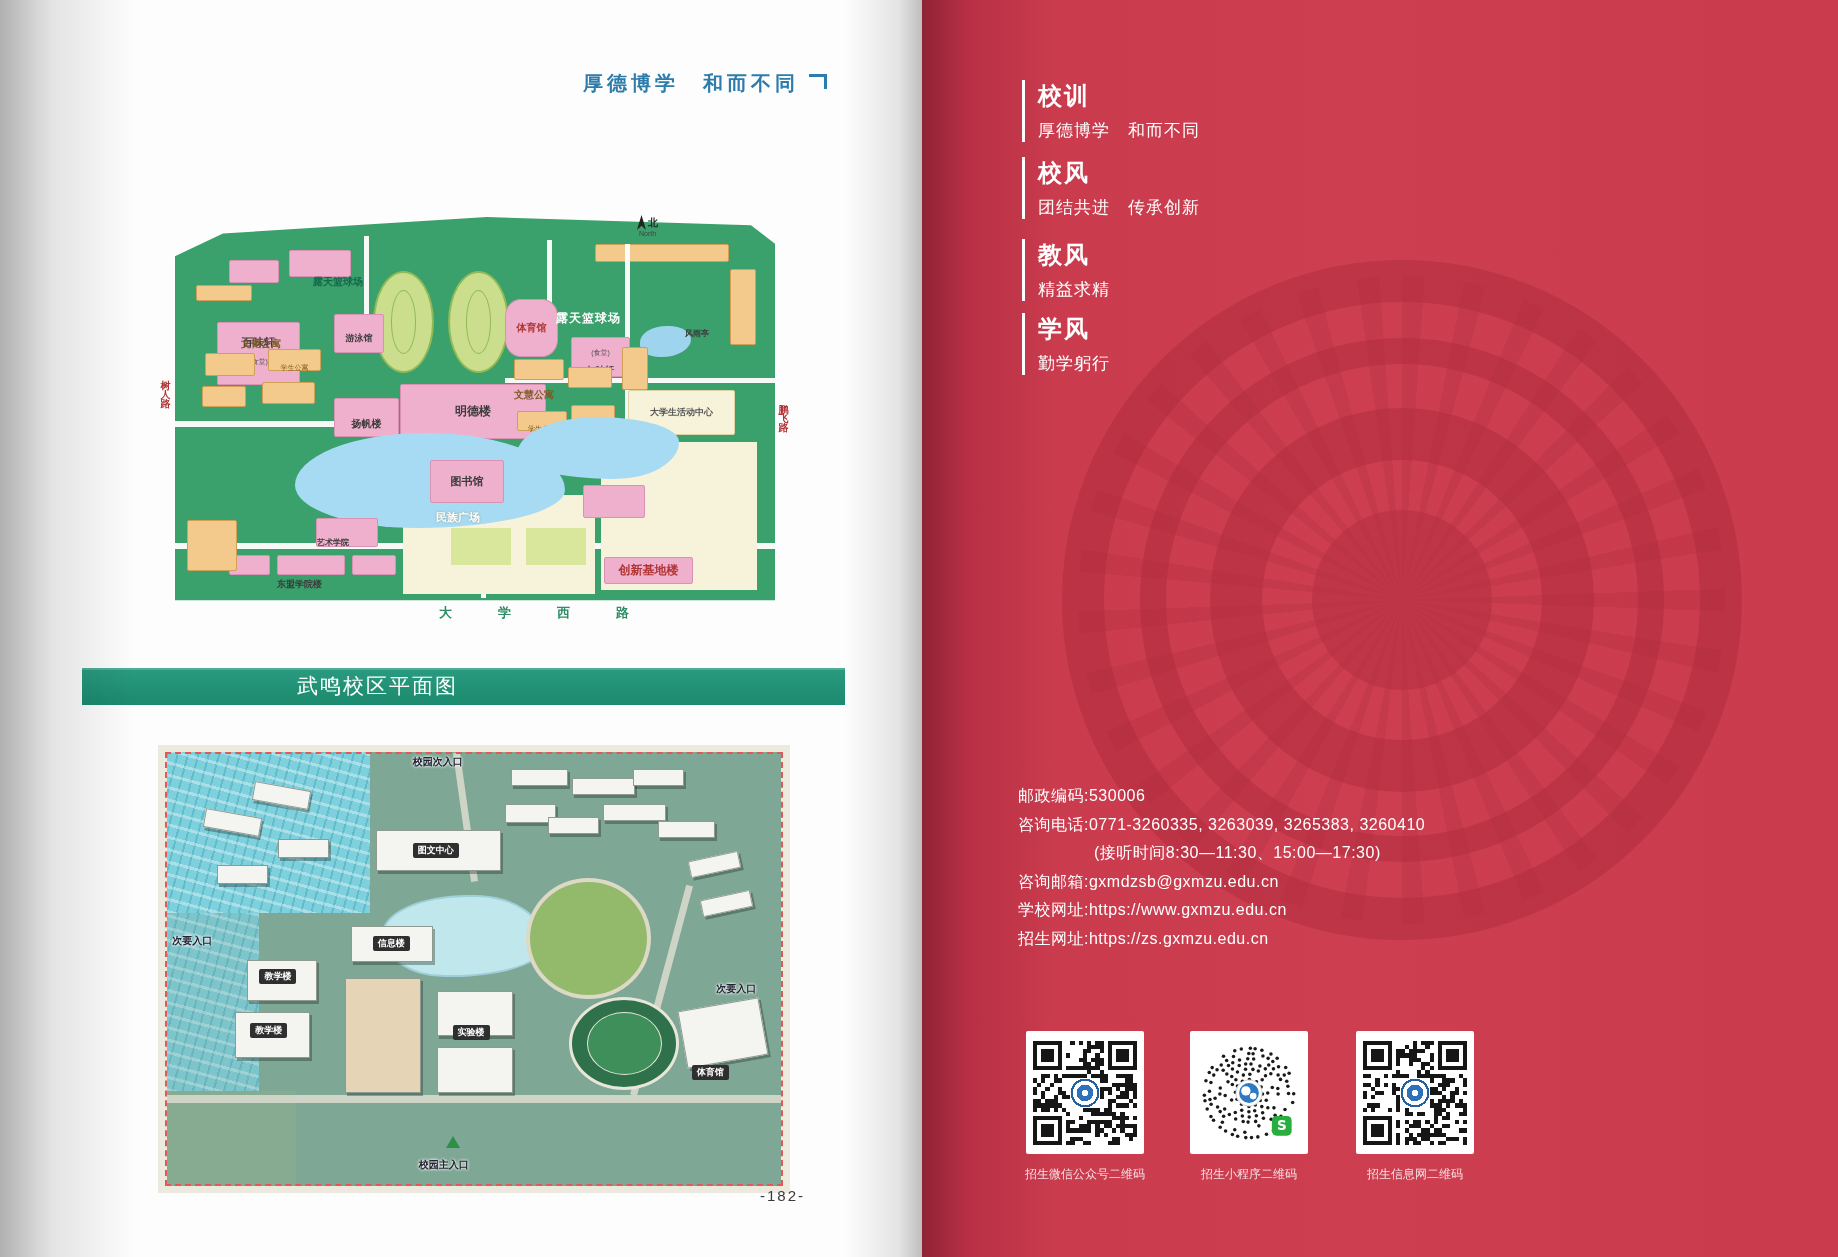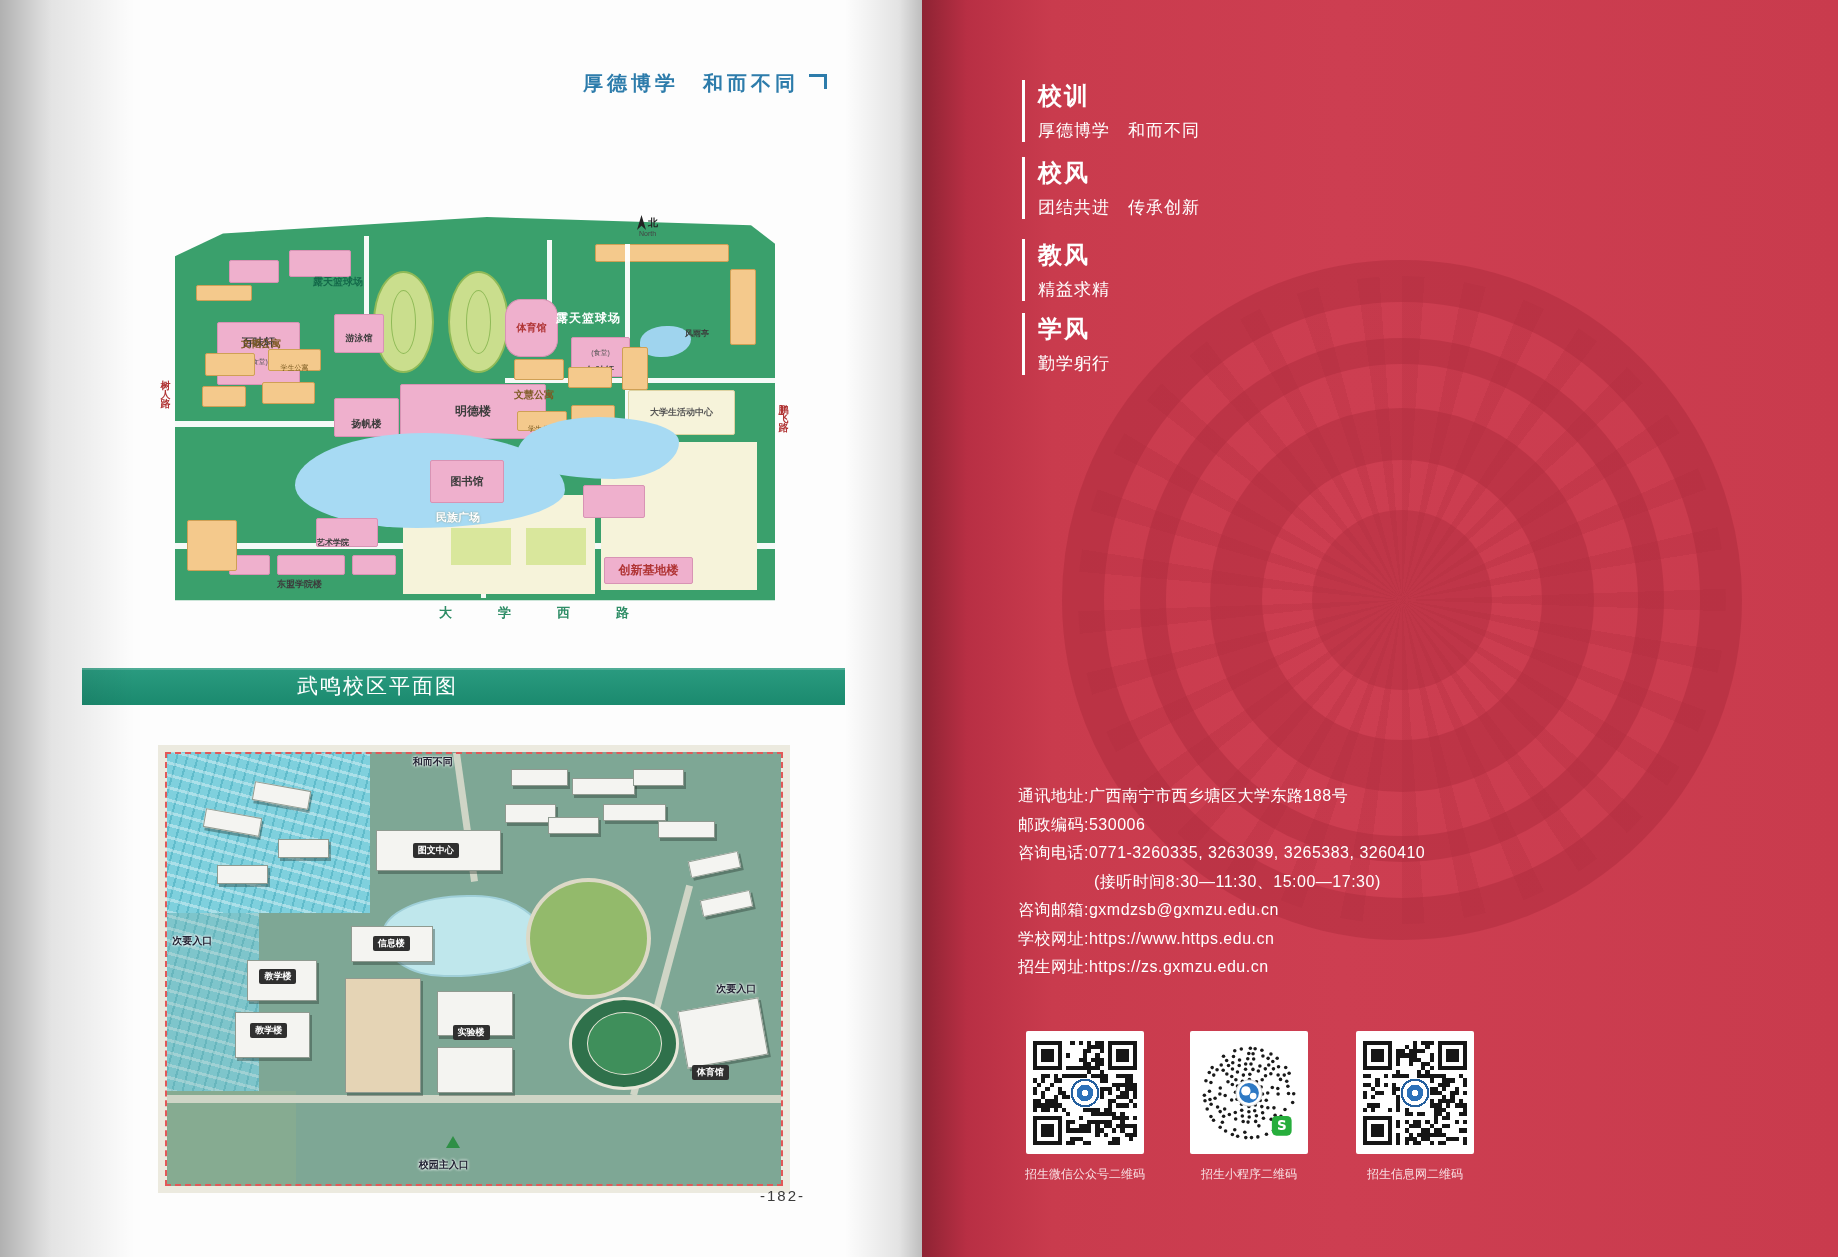--- a/index.html
+++ b/index.html
@@ -262,21 +262,21 @@
         <div class="wb" style="left:18%;top:20%;width:8%;height:4%"></div>
         <div class="wb" style="left:8%;top:26%;width:8%;height:4%"></div>
 
         <span class="m2chip" style="left:40%;top:21%">图文中心</span>
         <span class="m2chip" style="left:33.5%;top:42.5%">信息楼</span>
         <span class="m2chip" style="left:15%;top:50%">教学楼</span>
         <span class="m2chip" style="left:13.5%;top:62.5%">教学楼</span>
         <span class="m2chip" style="left:46.5%;top:63%">实验楼</span>
         <span class="m2chip" style="left:85.5%;top:72%">体育馆</span>
 
-        <span class="m2txt" style="left:40%;top:.8%">和而不同</span>
+        <span class="m2txt" style="left:40%;top:.8%">校园次入口</span>
         <span class="m2txt" style="left:.8%;top:42%">次要入口</span>
         <span class="m2txt" style="left:89.5%;top:53%">次要入口</span>
         <div style="left:45.5%;top:88.5%;width:0;height:0;border-left:7px solid transparent;border-right:7px solid transparent;border-bottom:12px solid #2f8f46;z-index:6"></div>
         <span class="m2txt" style="left:41%;top:93.5%">校园主入口</span>
       </div>
       <div class="m2-boundary"></div>
     </div>
 
     <div class="page-num">-182-</div>
 
@@ -305,26 +305,25 @@
     <div class="sec" id="sec2">
       <h3>教风</h3>
       <p>精益求精</p>
     </div>
     <div class="sec" id="sec3">
       <h3>学风</h3>
       <p>勤学躬行</p>
     </div>
 
     <div class="contact">
-      <div class="cl">通讯地址:广西南宁市西乡塘区大学东路188号</div>
       <div class="cl">邮政编码:530006</div>
       <div class="cl">咨询电话:0771-3260335, 3263039, 3265383, 3260410</div>
       <div class="cl ind2">(接听时间8:30—11:30、15:00—17:30)</div>
       <div class="cl">咨询邮箱:gxmdzsb@gxmzu.edu.cn</div>
-      <div class="cl">学校网址:https://www.https.edu.cn</div>
+      <div class="cl">学校网址:https://www.gxmzu.edu.cn</div>
       <div class="cl">招生网址:https://zs.gxmzu.edu.cn</div>
     </div>
 
     <div class="qr" id="qr0">
         <div class="qr-canvas"><svg viewBox="0 0 25 25" width="100%" height="100%" shape-rendering="crispEdges" fill="#161616">
             <rect x="9" y="0" width="1" height="1"></rect>
             <rect x="11" y="0" width="1" height="1"></rect>
             <rect x="13" y="0" width="1" height="1"></rect>
             <rect x="15" y="0" width="1" height="1"></rect>
             <rect x="16" y="0" width="1" height="1"></rect>

